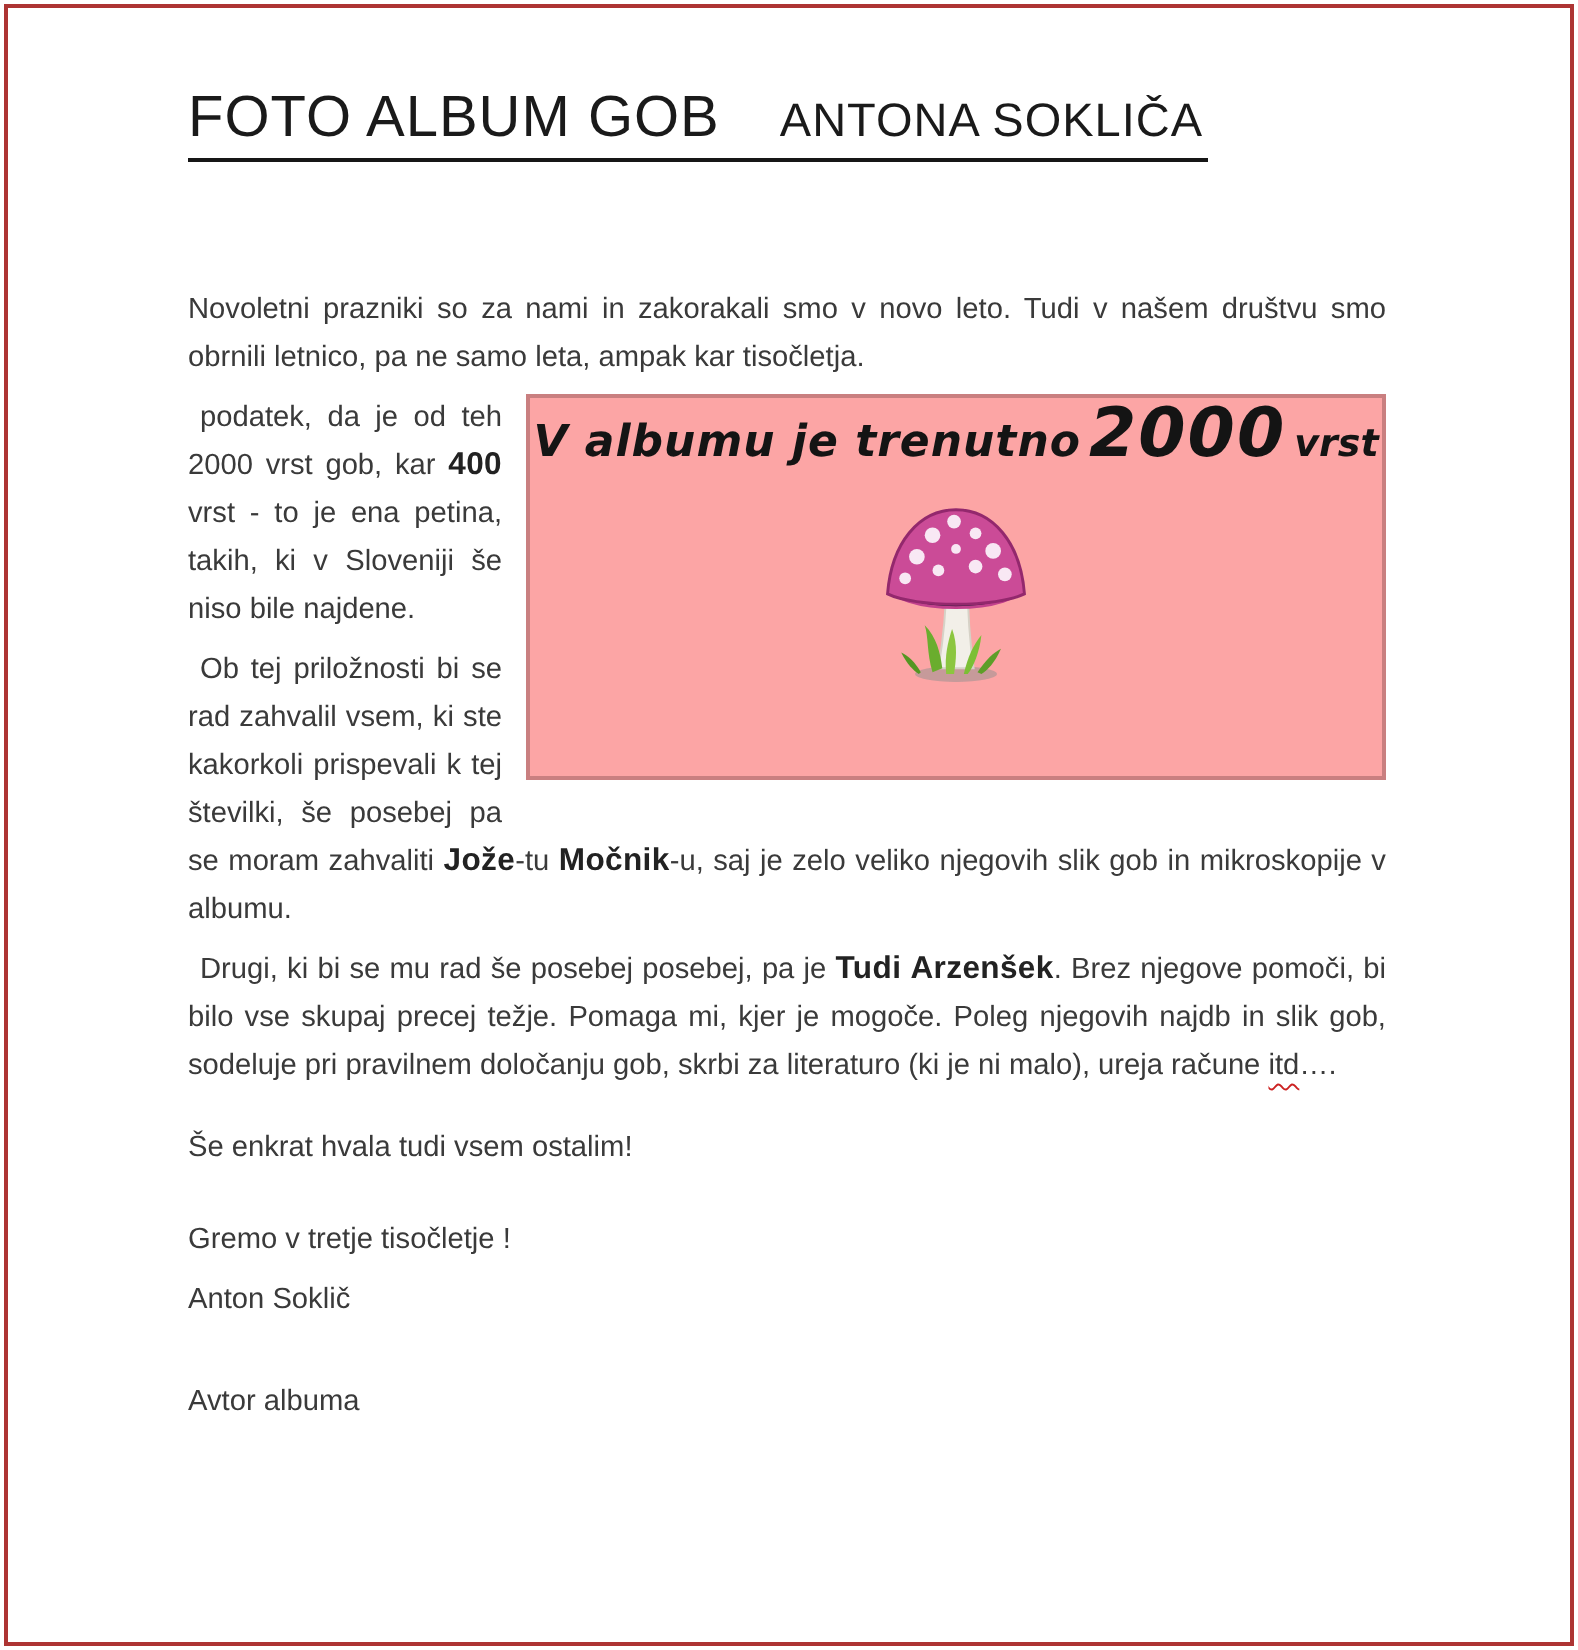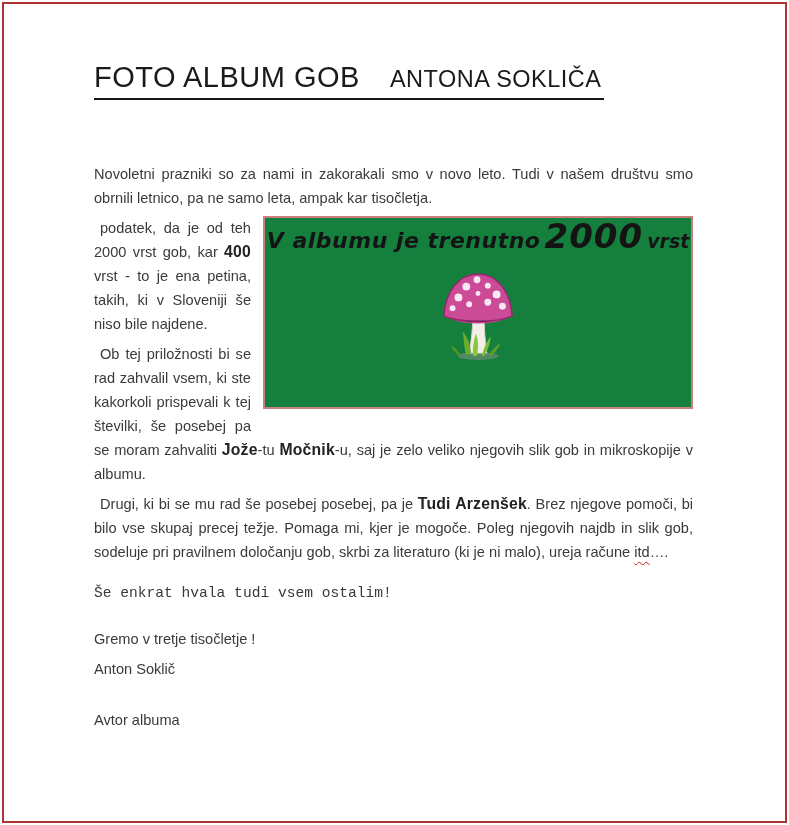--- a/index.html
+++ b/index.html
@@ -8,21 +8,21 @@
     font-family: "Liberation Sans", sans-serif;
     color: #3a3a3a;
   }
   .page {
     position: absolute; inset: 2px;
     border: 2px solid #ad3433;
     background: #ffffff;
     overflow: hidden;
   }
   .content {
-    padding: 56px 92px 0 90px;
+    padding: 38px 92px 0 90px;
     font-size: 14.6px;
     line-height: 24px;
     text-align: justify;
   }
   h1.doc-title {
     display: inline-block;
     margin: 0 0 62px 0;
     padding: 0 2px 2px 0;
     border-bottom: 2px solid #161616;
     font-weight: 400;
@@ -37,31 +37,31 @@
   .para { margin: 0 0 6px 0; }
   .indent { text-indent: 6px; }
   .rb { font-weight: bold; font-size: 1.08em; letter-spacing: 0.2px; color: #222; }
   .rs {
     text-decoration: underline;
     text-decoration-style: wavy;
     text-decoration-color: #cc2222;
     text-decoration-thickness: 1px;
     text-underline-offset: 4px;
   }
-  .gap-after-itd { margin-top: 17px; font-family: Liberation Mono, monospace; }
+  .gap-after-itd { margin-top: 17px; }
   .gap-greeting  { margin-top: 22px; }
   .gap-author    { margin-top: 27px; }
 
   .figure {
     float: right;
     display: block;
     box-sizing: border-box;
     width: 430px; height: 193px;
     margin: 0 0 22px 12px;
-    background: #15803d;
+    background: #fca5a5;
     border: 2px solid #c97f80;
     text-align: center;
     text-indent: 0;
   }
   .fig-caption {
     margin-top: 28px;
     line-height: 36px;
     white-space: nowrap;
     color: #141414;
     font-family: "DejaVu Sans", sans-serif;

